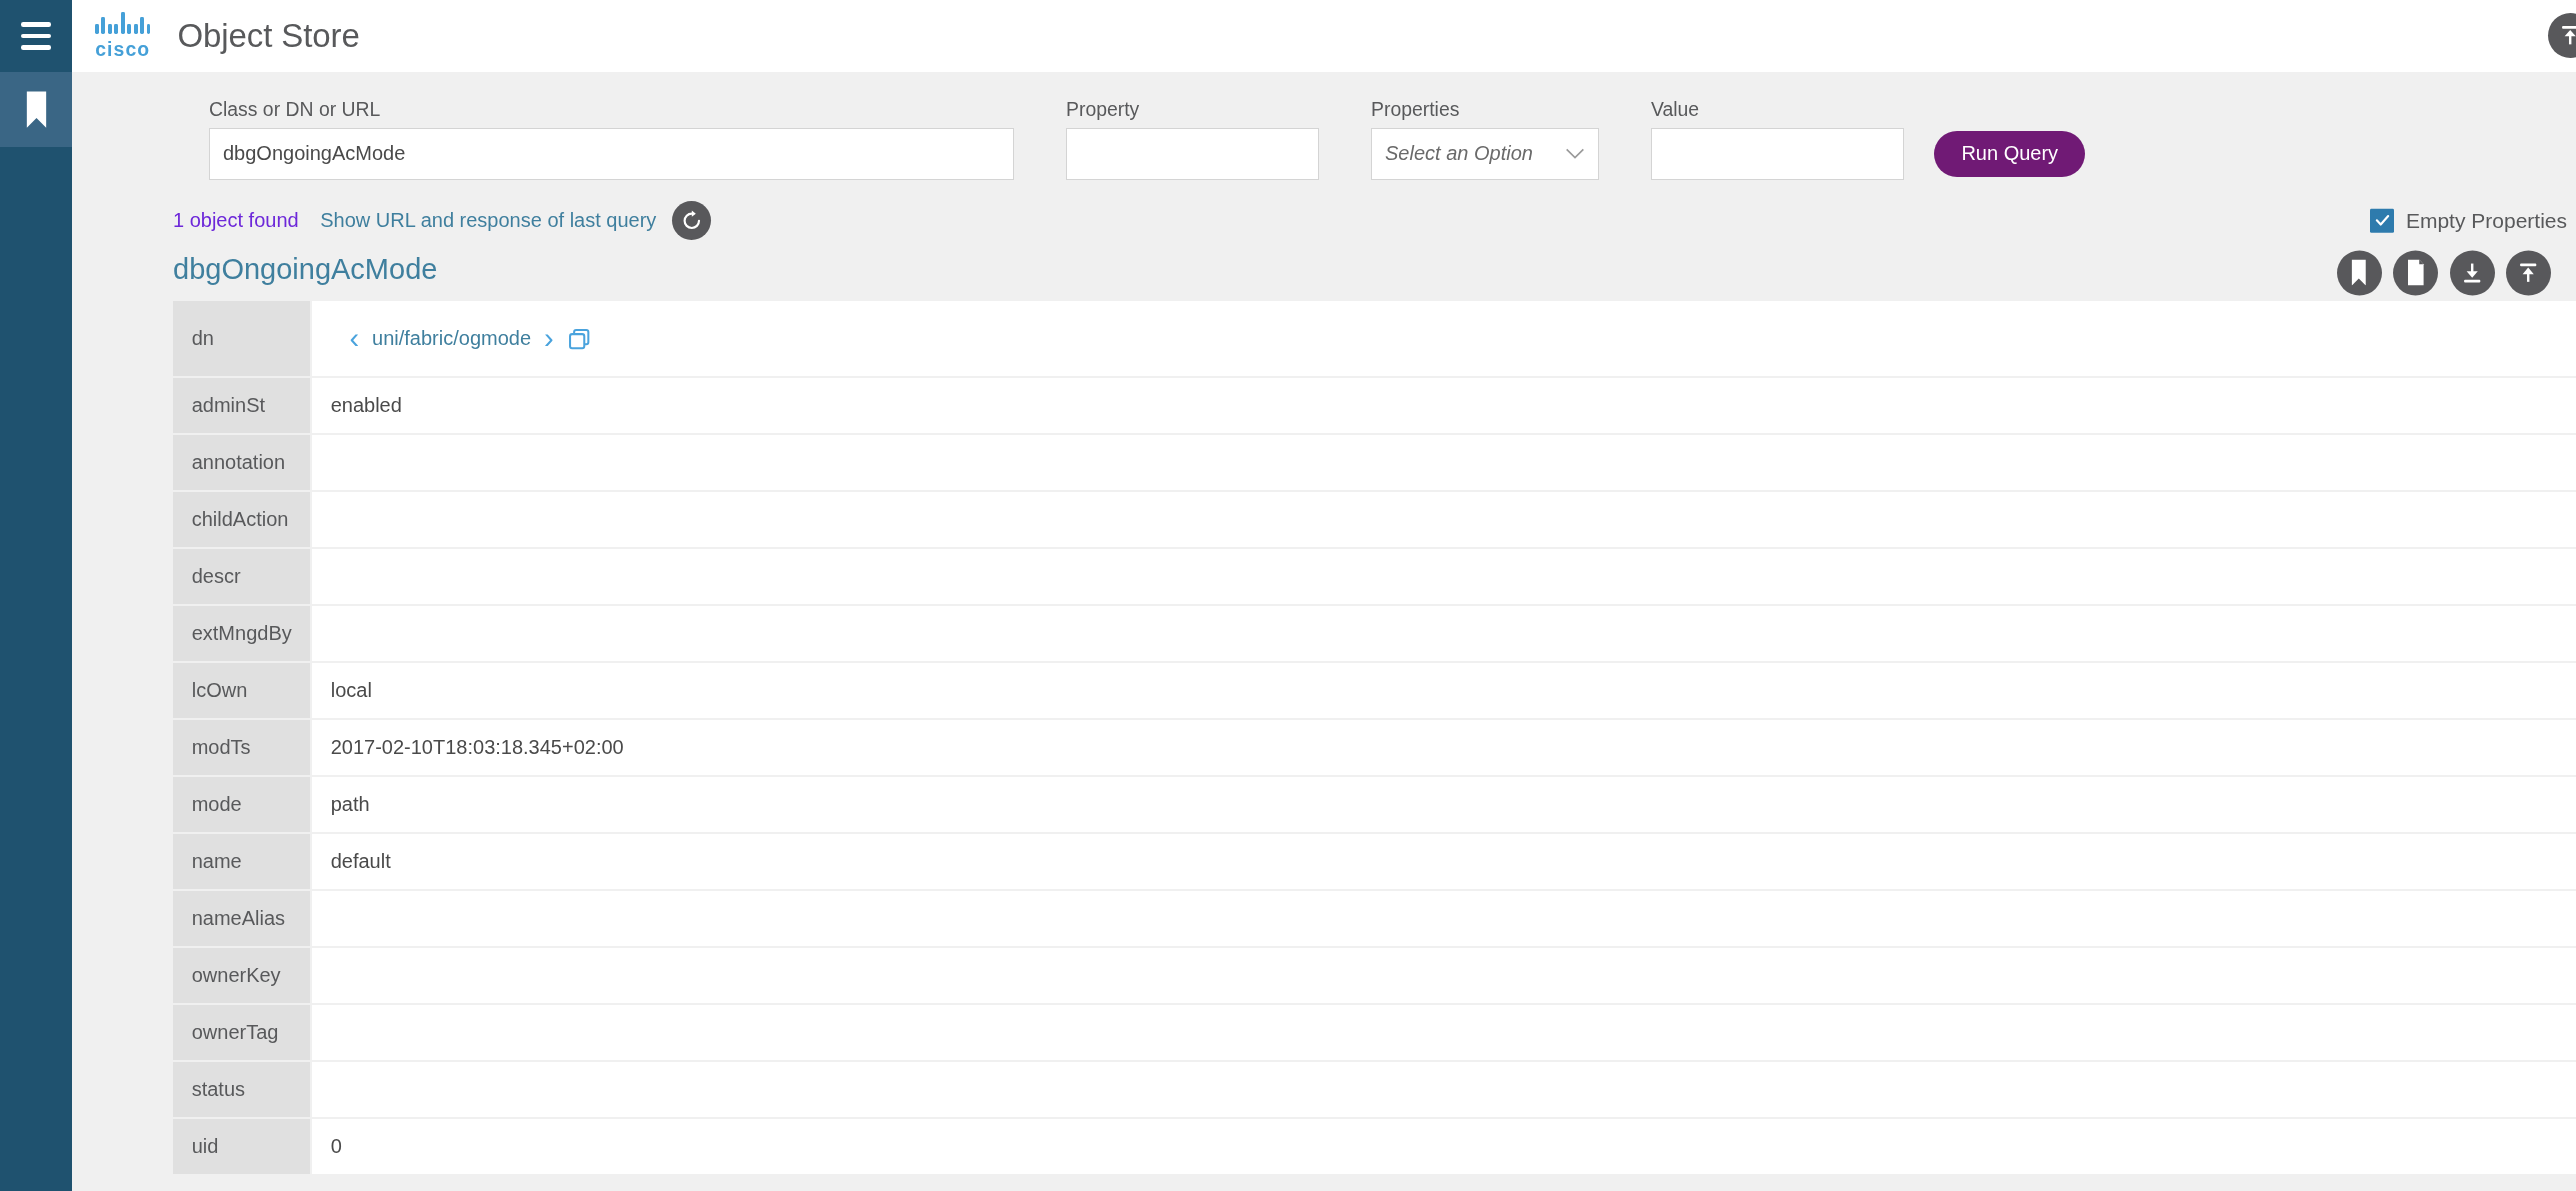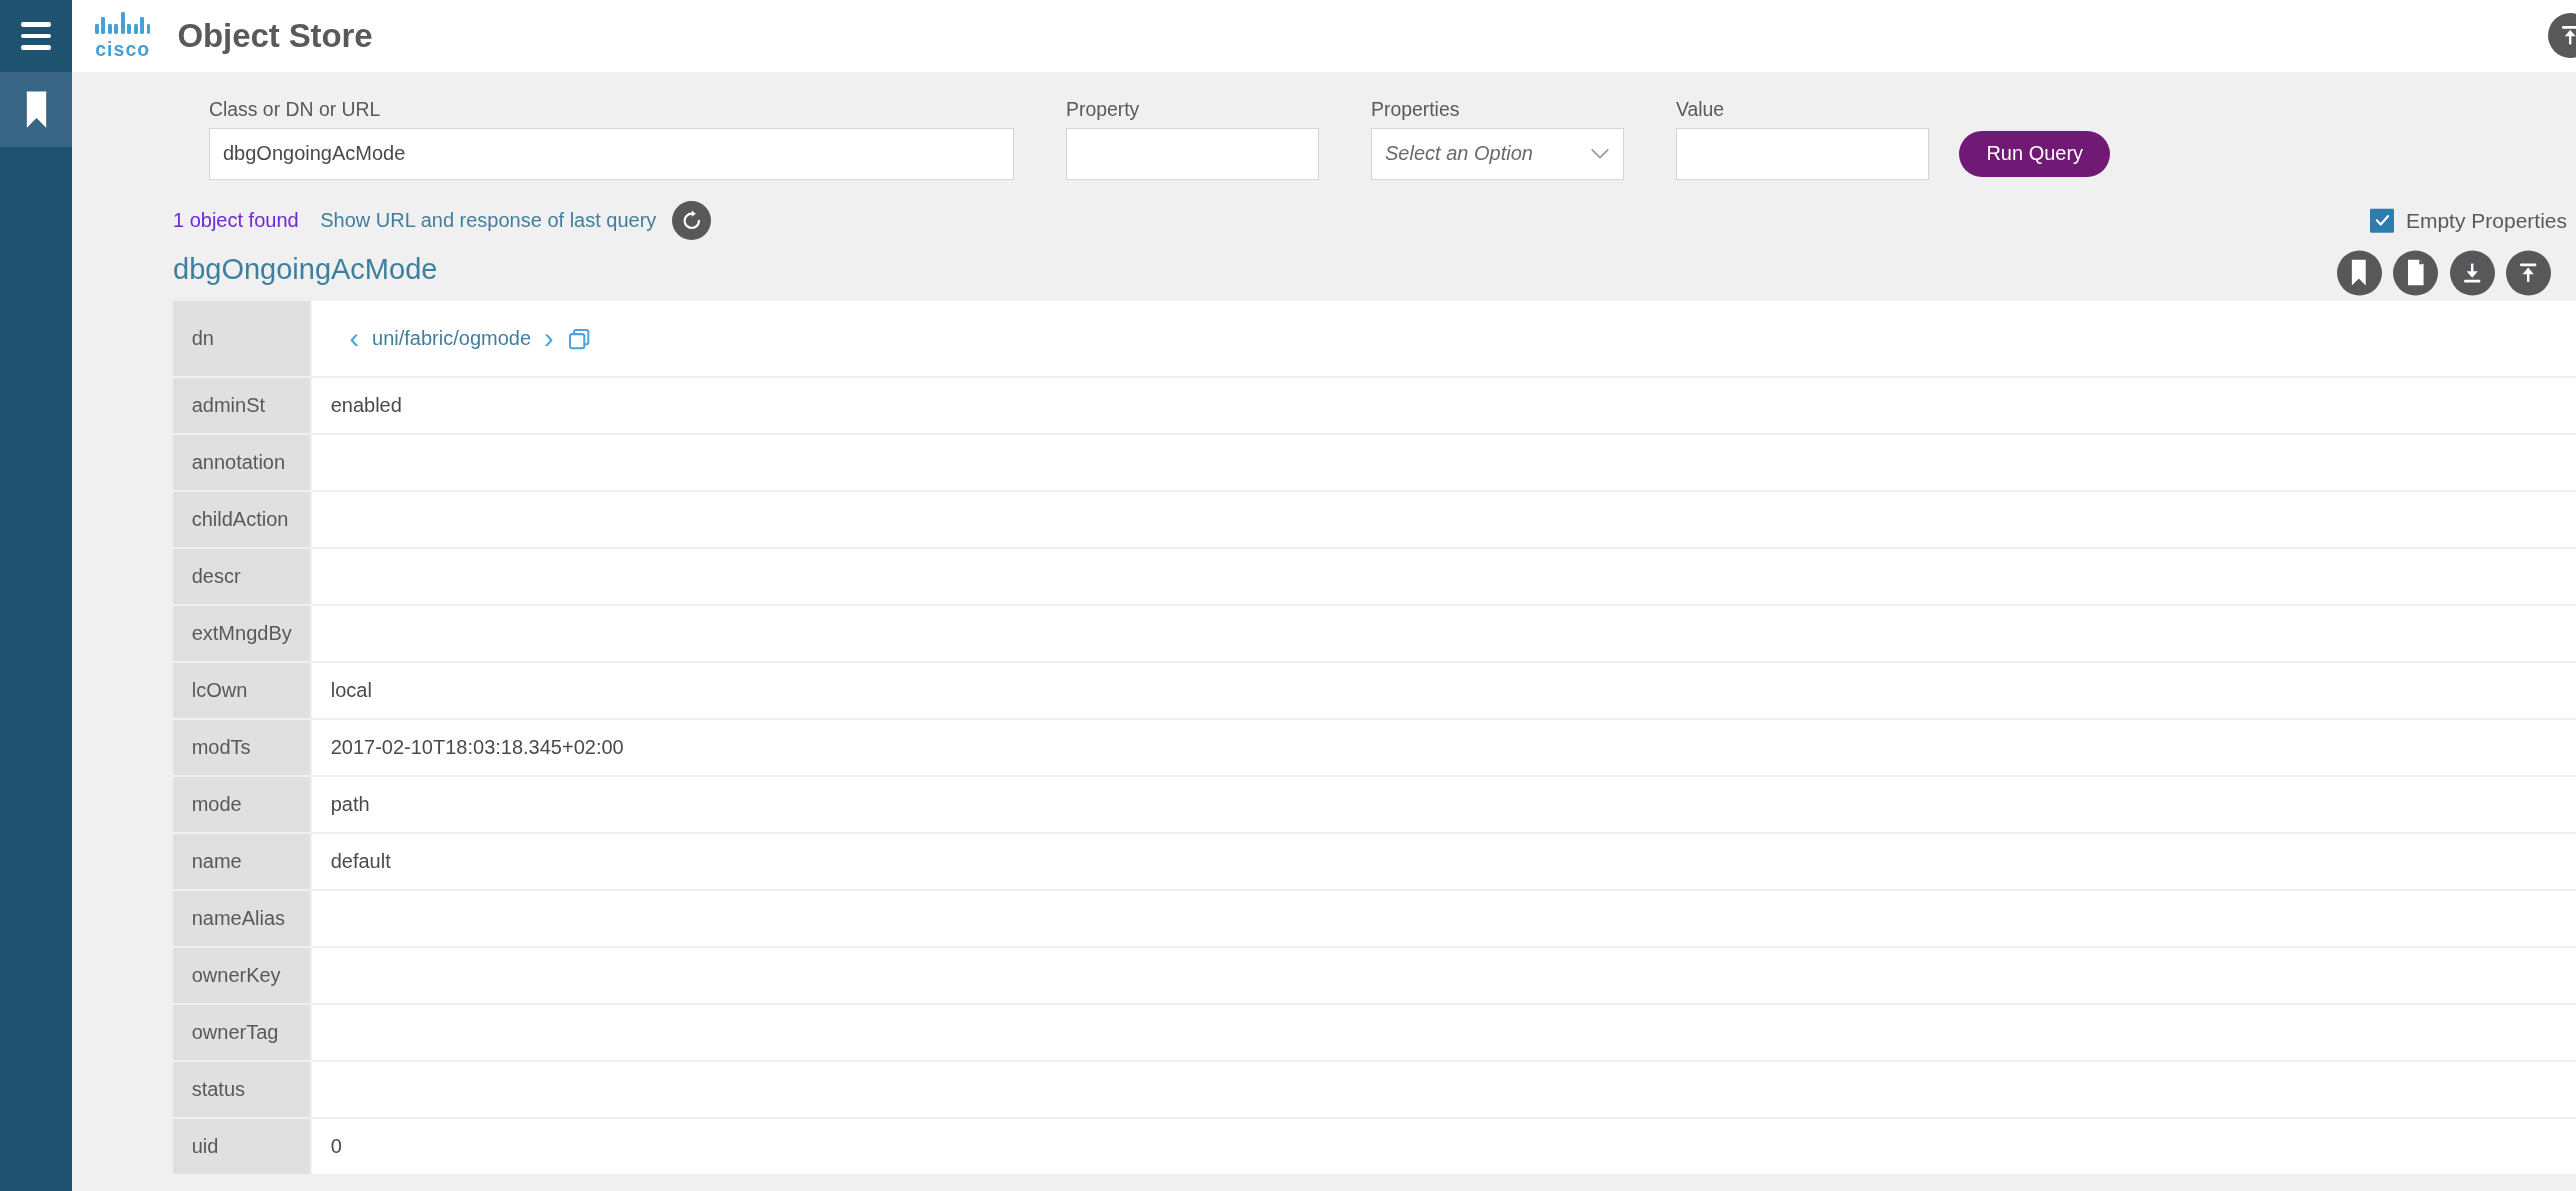--- a/index.html
+++ b/index.html
@@ -52,21 +52,21 @@
     padding: 0 26px 0 23px;
     position: relative; flex: 0 0 72px;
   }
   .cisco-logo { display: flex; flex-direction: column; align-items: center; margin-right: 27px; }
   .cisco-bars { display: flex; align-items: flex-end; height: 23px; gap: 2.9px; }
   .cisco-bars i { display: block; width: 3.6px; background: #45a0d8; border-radius: 1.4px; }
   .cisco-wordmark {
     font-size: 19.4px; letter-spacing: 1.1px; color: #45a0d8;
     font-weight: bold; margin-top: 4.3px;
   }
-  .app-title { font-size: 33px; color: #58595b; font-weight: bold; letter-spacing: -0.1px; }
+  .app-title { font-size: 33px; color: #58595b; font-weight: normal; letter-spacing: -0.1px; }
   .topbar-action {
     position: absolute; right: 27px; top: 13px;
     width: 45px; height: 45px; border-radius: 50%;
     background: #58585b;
     display: flex; align-items: center; justify-content: center;
     cursor: pointer;
   }
 
   
   .querybar {
@@ -79,21 +79,21 @@
   .field-label { font-size: 19.4px; color: #58595b; margin-bottom: 6.5px; }
   .field-input {
     height: 52px; background: #ffffff;
     border: 0.7px solid #d4d4d4;
     font-size: 20px; color: #4a4a4a;
     padding: 0 13px; outline: none;
     font-family: "Liberation Sans", sans-serif;
   }
   .w-class { width: 805px; }
   .w-prop  { width: 253px; }
-  .w-op    { width: 253px; }
+  .w-op    { width: 228px; }
   .w-val   { width: 253px; }
   .select-box {
     height: 52px; background: #ffffff; border: 0.7px solid #d4d4d4;
     display: flex; align-items: center; justify-content: space-between;
     padding: 0 13px; cursor: pointer;
   }
   .select-text { font-size: 20px; color: #6a6a6a; font-style: italic; }
   .btn-run {
     height: 46px; background: #701a75; color: #ffffff;
     border: none; border-radius: 24.4px;

